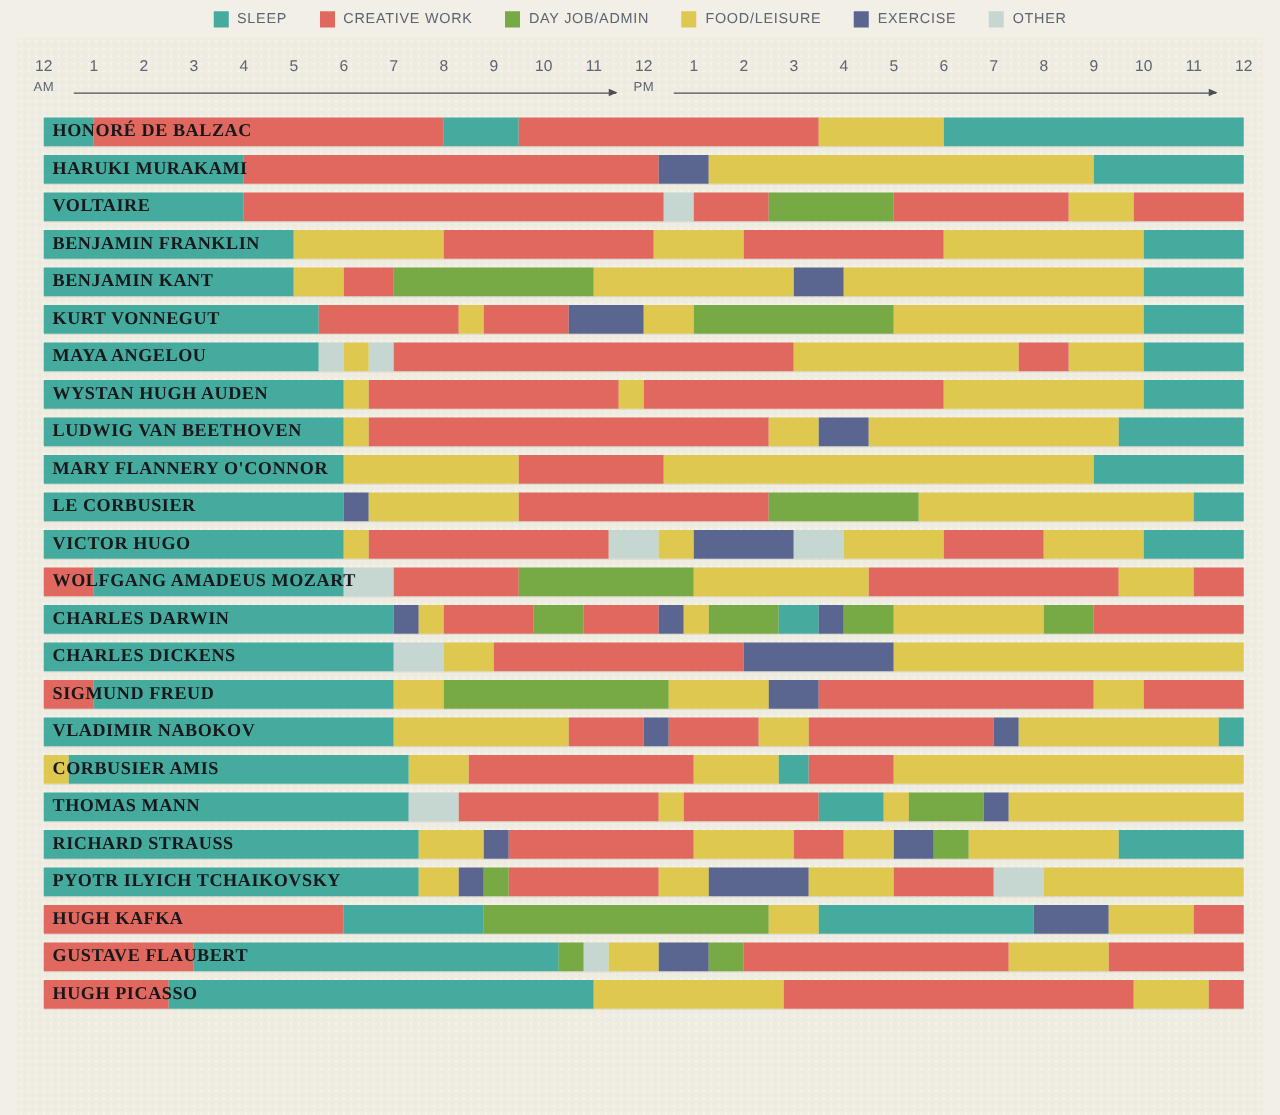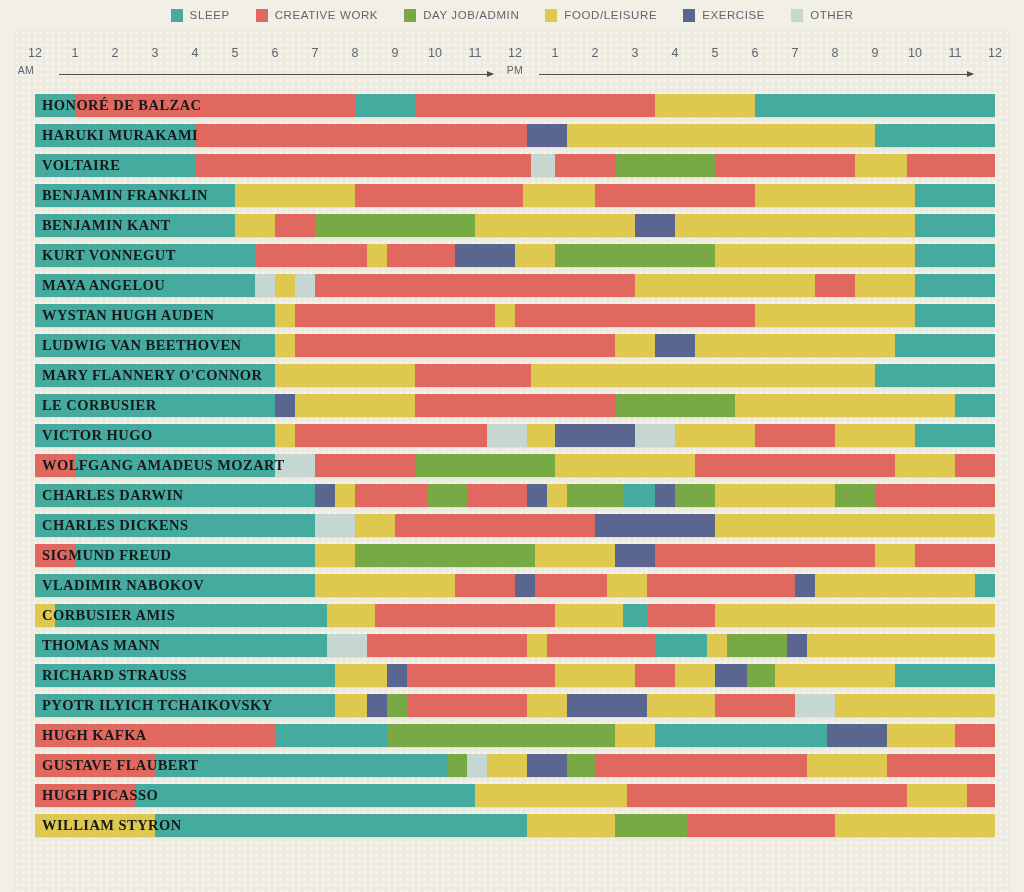--- a/index.html
+++ b/index.html
@@ -155,21 +155,21 @@
       <div class="tick" style="left: 621px;">3</div>
       <div class="tick" style="left: 661px;">4</div>
       <div class="tick" style="left: 701px;">5</div>
       <div class="tick" style="left: 741px;">6</div>
       <div class="tick" style="left: 781px;">7</div>
       <div class="tick" style="left: 821px;">8</div>
       <div class="tick" style="left: 861px;">9</div>
       <div class="tick" style="left: 901px;">10</div>
       <div class="tick" style="left: 941px;">11</div>
       <div class="tick" style="left: 981px;">12</div>
-      <div class="ampm" style="left: 12px;">AM</div>
+      <div class="ampm" style="left: 21px;">AM</div>
       <div class="ampm" style="left: 501px;">PM</div>
       <div class="axis-arrow" style="left: 45px; width: 434px;"></div>
       <div class="axis-arrow" style="left: 525px; width: 434px;"></div>
     </div>
   <div id="rows">
       <div class="row">
         <div class="seg" style="left: 0px; width: 40px; background: rgb(69, 171, 158);"></div>
         <div class="seg" style="left: 40px; width: 280px; background: rgb(224, 104, 95);"></div>
         <div class="seg" style="left: 320px; width: 60px; background: rgb(69, 171, 158);"></div>
         <div class="seg" style="left: 380px; width: 240px; background: rgb(224, 104, 95);"></div>
@@ -435,23 +435,14 @@
       </div>
       <div class="row">
         <div class="seg" style="left: 0px; width: 100px; background: rgb(224, 104, 95);"></div>
         <div class="seg" style="left: 100px; width: 340px; background: rgb(69, 171, 158);"></div>
         <div class="seg" style="left: 440px; width: 152px; background: rgb(223, 200, 79);"></div>
         <div class="seg" style="left: 592px; width: 280px; background: rgb(224, 104, 95);"></div>
         <div class="seg" style="left: 872px; width: 60px; background: rgb(223, 200, 79);"></div>
         <div class="seg" style="left: 932px; width: 28px; background: rgb(224, 104, 95);"></div>
         <div class="row-label">HUGH PICASSO</div>
       </div>
-      <div class="row">
-        <div class="seg" style="left: 0px; width: 120px; background: rgb(223, 200, 79);"></div>
-        <div class="seg" style="left: 120px; width: 372px; background: rgb(69, 171, 158);"></div>
-        <div class="seg" style="left: 492px; width: 88px; background: rgb(223, 200, 79);"></div>
-        <div class="seg" style="left: 580px; width: 72px; background: rgb(119, 169, 69);"></div>
-        <div class="seg" style="left: 652px; width: 148px; background: rgb(224, 104, 95);"></div>
-        <div class="seg" style="left: 800px; width: 160px; background: rgb(223, 200, 79);"></div>
-        <div class="row-label">WILLIAM STYRON</div>
-      </div>
     </div>
 </div>
 
 </body></html>

